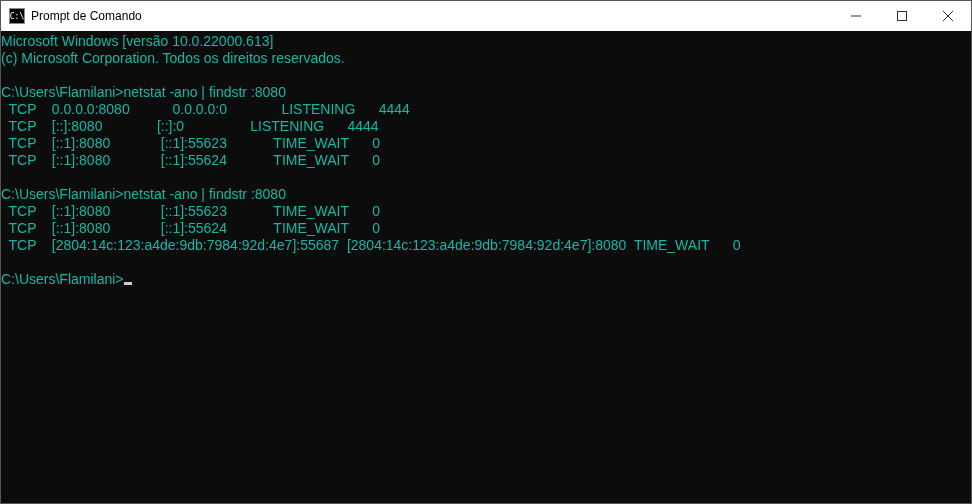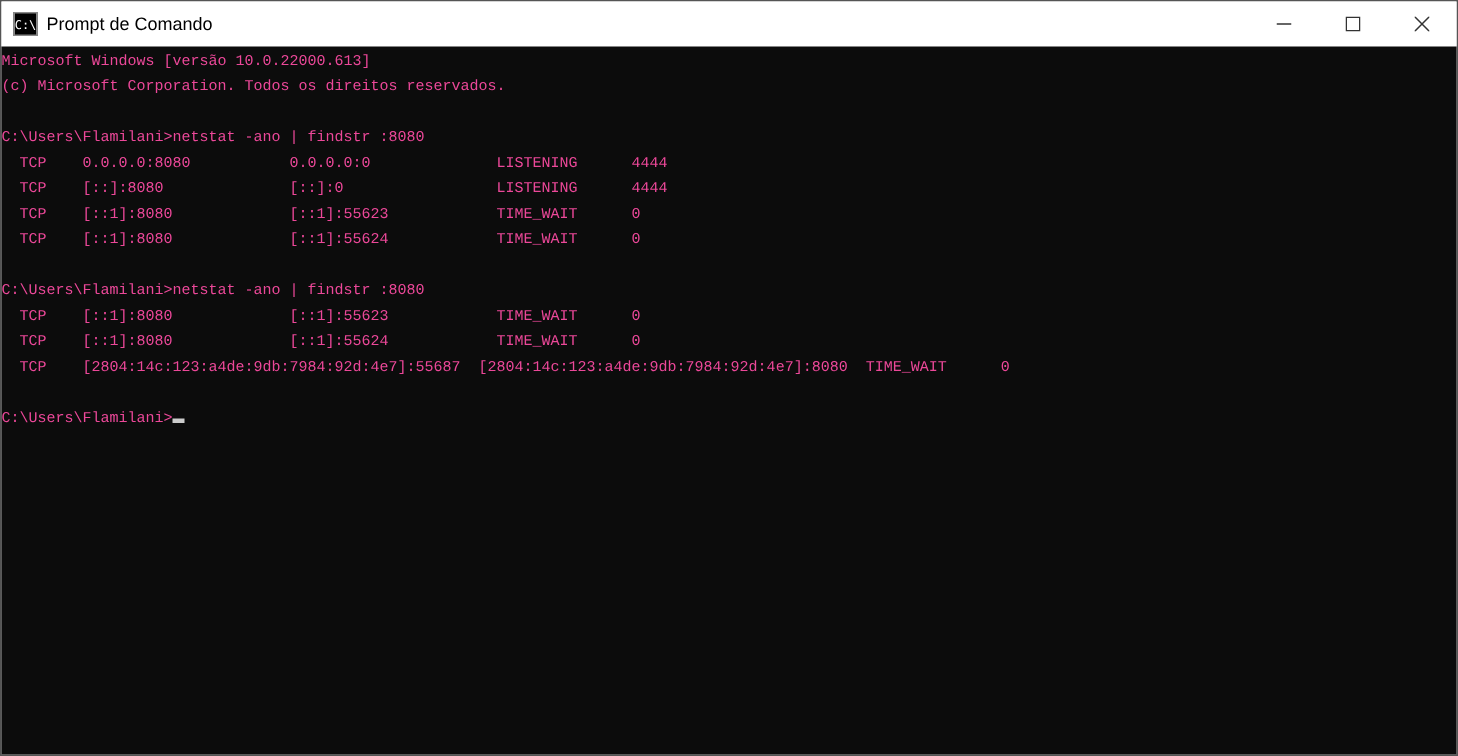--- a/index.html
+++ b/index.html
@@ -53,23 +53,23 @@
       align-items: center;
       justify-content: center;
       font-family: "Segoe UI Symbol", sans-serif;
       font-size: 10px;
       color: #333;
       cursor: pointer;
     }
     .terminal {
       flex: 1;
       background: #0c0c0c;
-      color: #ec4899;
-      font-family: Liberation Mono, monospace;
-      font-size: 10px;
+      color: #14b8a6;
+      font-family: Liberation Sans, sans-serif;
+      font-size: 14px;
       line-height: 17px;
       padding: 2px 0 0 0;
       white-space: pre;
       overflow: hidden;
     }
     .terminal .line { white-space: pre; }
     .cursor {
       display: inline-block;
       width: 8px;
       height: 3px;

